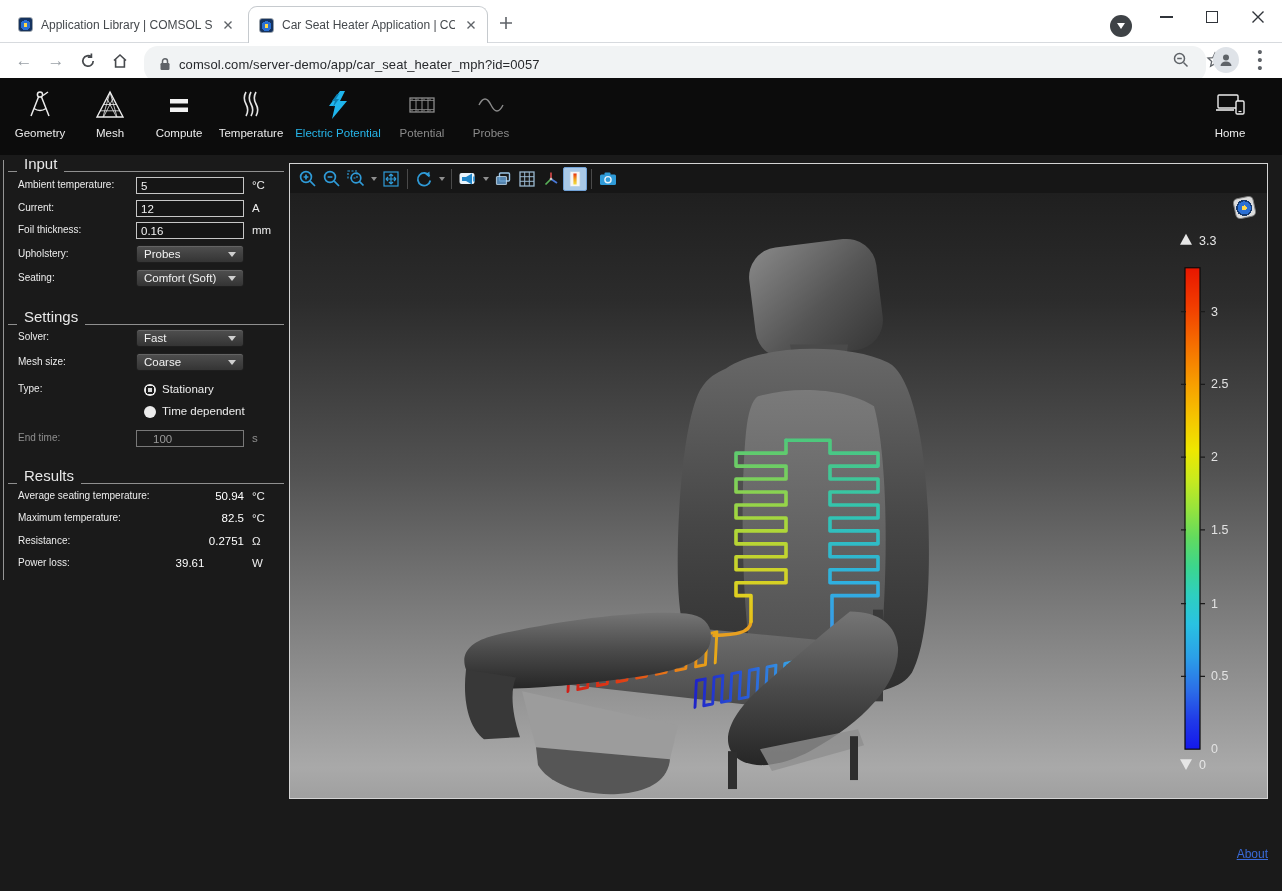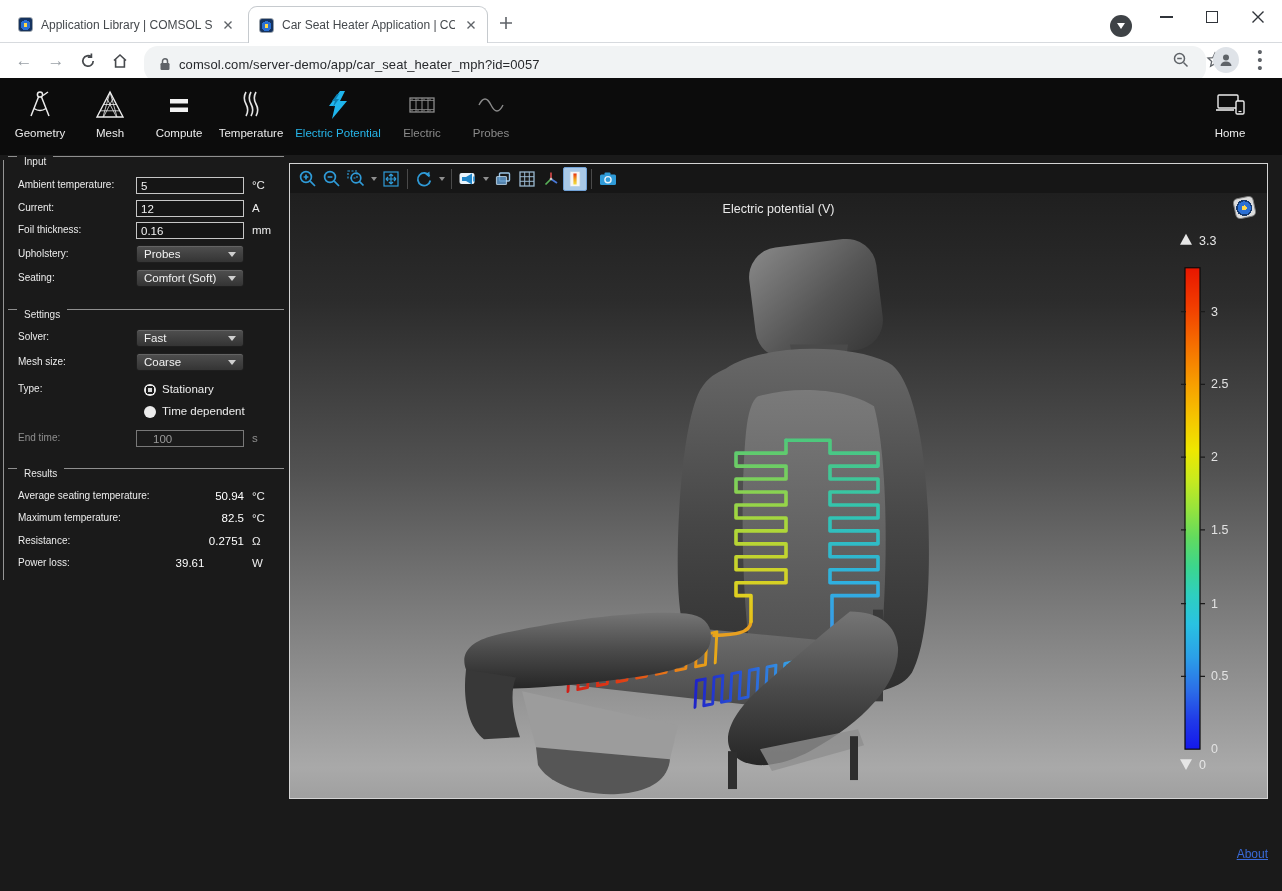--- a/index.html
+++ b/index.html
@@ -34,21 +34,21 @@
   
   .ribbon { left:0; top:78px; width:1282px; height:77px; background:#0c0c0c; }
   .ritem { position:absolute; top:8px; width:96px; text-align:center; }
   .ritem .ric { height:38px; display:flex; align-items:center; justify-content:center; }
   .ritem .rlab { font-size:11.5px; color:#ececec; margin-top:3px; }
   .ritem.disabled .rlab { color:#8b8b8b; }
   .ritem.selected .rlab { color:#27b6ea; }
 
   
   .formline { left:3px; top:160px; width:1px; height:420px; background:#bdbdbd; opacity:.75; }
-  .sec { left:8px; width:276px; height:16px; display:flex; align-items:flex-start; gap:7px; color:#e8e8e8; font-size:10px; }
+  .sec { left:8px; width:276px; height:16px; display:flex; align-items:flex-end; gap:7px; color:#e8e8e8; font-size:15px; }
   .sec::before { content:""; width:9px; height:1px; background:#8f8f8f; }
   .sec::after { content:""; flex:1; height:1px; background:#8f8f8f; }
   .flab { left:18px; font-size:10px; color:#ececec; white-space:nowrap; }
   .funit { left:252px; font-size:11.5px; color:#ececec; }
   .tin { left:136px; width:108px; height:17px; background:#151515; border:1px solid #c6c6c6; color:#f2f2f2;
          font-size:11.5px; font-family:"Liberation Sans",sans-serif; padding:0 4px; }
   .tin:disabled { border-color:#787878; color:#9a9a9a; background:#1a1a1a; }
   .dd { left:136px; width:108px; height:18px; border-radius:3px; background:linear-gradient(#4f4f4f,#343434);
         border:1px solid #1e1e1e; box-shadow:inset 0 1px 0 rgba(255,255,255,.12); color:#f2f2f2; font-size:11.5px;
         display:flex; align-items:center; padding:0 7px; }
@@ -206,21 +206,21 @@
   </div>
   <div class="ritem disabled" style="left:374px;">
     <div class="ric">
       <svg width="34" height="34" viewBox="0 0 34 34">
           <rect x="5" y="10" width="24" height="14" fill="none" stroke="#8b8b8b" stroke-width="1.3"></rect>
           <path d="M11 10 V24 M17 10 V24 M23 10 V24" stroke="#8b8b8b" stroke-width="1"></path>
           <path d="M5 12.5 H29 M5 21.5 H29" stroke="#8b8b8b" stroke-width="0.8"></path>
           <path d="M7 10.8 v1 M13 10.8 v1 M19 10.8 v1 M25 10.8 v1 M7 22.2 v1 M13 22.2 v1 M19 22.2 v1 M25 22.2 v1" stroke="#8b8b8b" stroke-width="1.4"></path>
         </svg>
     </div>
-    <div class="rlab">Electric</div>
+    <div class="rlab">Potential</div>
   </div>
   <div class="ritem disabled" style="left:443px;">
     <div class="ric">
       <svg width="34" height="34" viewBox="0 0 34 34">
           <path d="M5 17 C9 9 13 9 17 17 C21 25 25 25 29 17" fill="none" stroke="#8b8b8b" stroke-width="1.4"></path>
         </svg>
     </div>
     <div class="rlab">Probes</div>
   </div>
   <div class="ritem" style="left:1182px;">
@@ -394,21 +394,20 @@
     <div class="gbtn">
       <svg width="20" height="20" viewBox="0 0 20 20">
           <rect x="2" y="5.5" width="16" height="10.5" rx="1.5" fill="#2f9bd8"></rect>
           <rect x="6.5" y="3.5" width="6" height="3" rx="1" fill="#2f9bd8"></rect>
           <circle cx="10" cy="10.7" r="3.1" fill="none" stroke="#e8f2fa" stroke-width="1.4"></circle>
         </svg>
     </div>
   </div>
 
   <div class="canvas">
-    <div class="ptitle">Electric potential (V)</div>
     <div class="clogo"></div>
 
     <svg width="977" height="605" viewBox="0 0 977 607" preserveAspectRatio="none">
       <defs>
         <linearGradient id="gHead" x1="0" y1="0" x2="1" y2="1">
           <stop offset="0" stop-color="#8a8a8a"></stop>
             <stop offset="0.55" stop-color="#555555"></stop>
             <stop offset="1" stop-color="#353535"></stop>
         </linearGradient>
         <linearGradient id="gBack" x1="0" y1="0" x2="0" y2="1">

